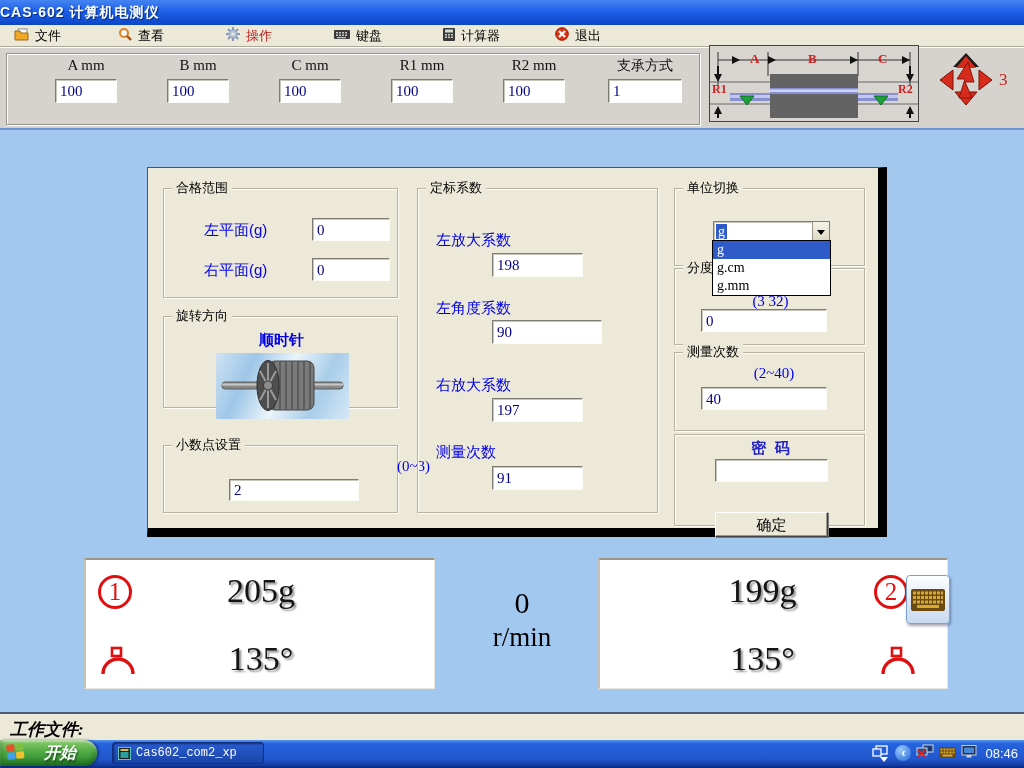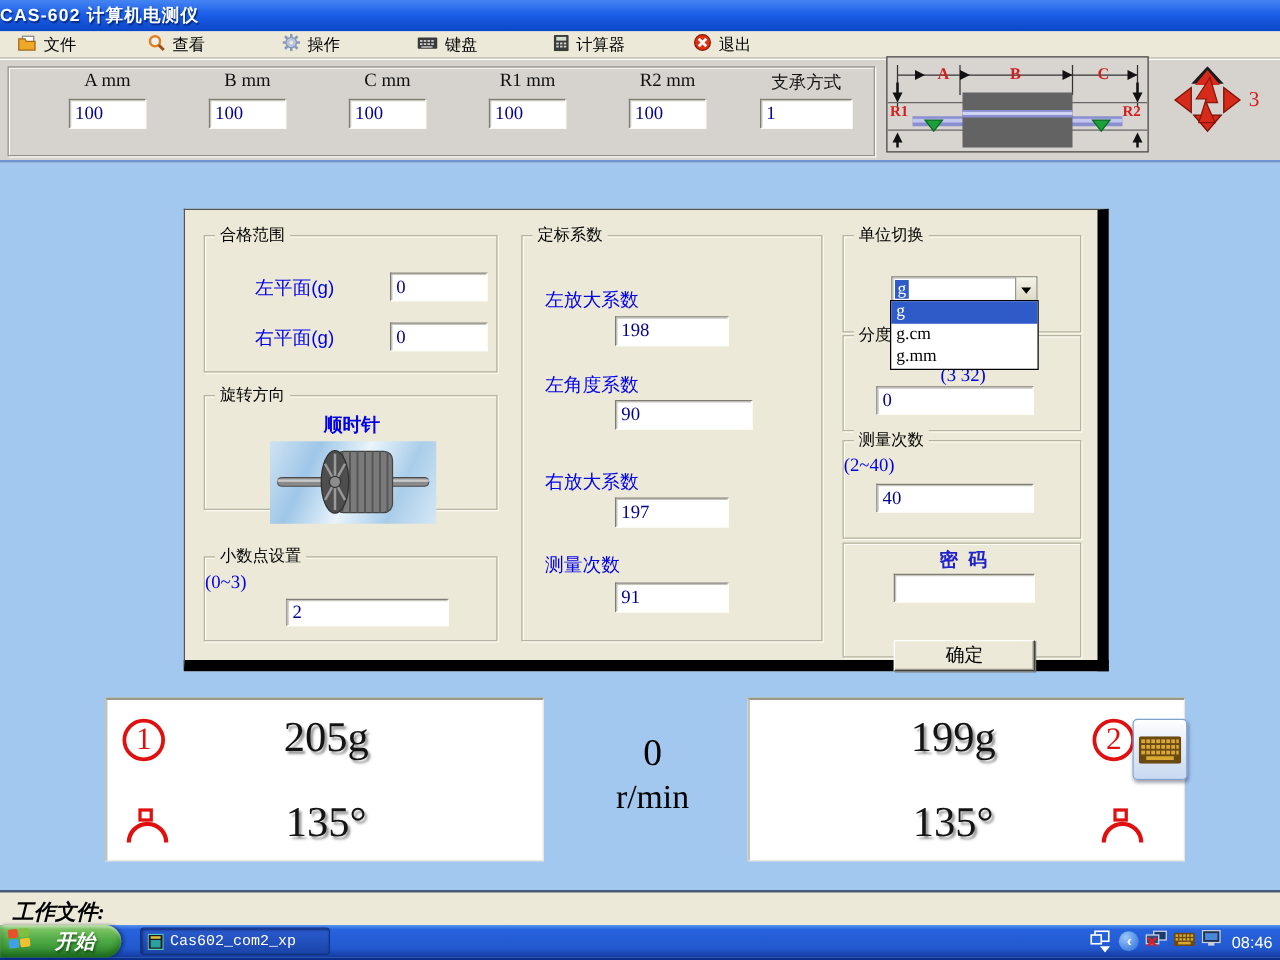--- a/index.html
+++ b/index.html
@@ -11,21 +11,21 @@
   .titlebar { position:absolute; left:0; top:0; width:1024px; height:25px;
     background:linear-gradient(180deg,#4585F2 0%,#1D5FE8 45%,#0B46C8 100%);
     color:#fff; font-weight:bold; font-size:14px; line-height:25px; padding-left:0;
     text-shadow:1px 1px 1px #002a80; letter-spacing:1px; }
 
   
   .menubar { position:absolute; left:0; top:25px; width:1024px; height:22px;
     background:#ECE9D8; border-bottom:1px solid #ACA899; }
   .menu-item { position:absolute; top:0; height:21px; display:flex; align-items:center; gap:6px;
     font-size:13px; color:#000; padding:0 6px; cursor:default; }
-  .menu-item.disabled { color:#000000;text-align:right; }
+  .menu-item.disabled { color:#b91c1c;text-align:right; }
 
   
   .topform { position:absolute; left:0; top:47px; width:1024px; height:83px;
     background:#D6D3CE; border-top:1px solid #fff; border-bottom:2px solid #6f95d0; }
   .form-box { position:absolute; left:6px; top:5px; width:694px; height:72px;
     border:1px solid #97948c; box-shadow:1px 1px 0 #fff, inset 1px 1px 0 #fff; }
   .tf-label { position:absolute; top:9px; text-align:center; font-family:"Liberation Serif",serif;
     font-size:15px; color:#111; }
   .xp-input { position:absolute; background:#fff; border:1px solid #7f7c73;
     border-right-color:#fdfdf8; border-bottom-color:#fdfdf8; box-shadow:inset 1px 1px 0 #c8c5bb;
@@ -287,21 +287,21 @@
             <line x1="44" y1="18" x2="60" y2="47"></line>
             <line x1="60" y1="18" x2="44" y2="47"></line>
         </g>
         <circle cx="52" cy="32.5" r="4.5" fill="#8c8c8c" stroke="#333"></circle>
       </svg>
     </div>
   </div>
 
   <div class="groupbox" style="left:15px;top:277px;width:235px;height:68px">
     <span class="gb-title">小数点设置</span>
-    <div class="hint abs" style="left:0;top:12px;width:266px;text-align:left">(0~3)</div>
+    <div class="hint abs" style="left:0;top:12px;width:266px;text-align:right">(0~3)</div>
     <input class="xp-input" style="left: 65px; top: 33px; width: 130px; height: 22px;" value="2">
   </div>
 
   <div class="groupbox" style="left:269px;top:20px;width:241px;height:325px">
     <span class="gb-title">定标系数</span>
     <span class="blbl abs" style="left:18px;top:42px">左放大系数</span>
     <input class="xp-input" style="left: 74px; top: 64px; width: 91px; height: 24px;" value="198">
     <span class="blbl abs" style="left:18px;top:110px">左角度系数</span>
     <input class="xp-input" style="left: 74px; top: 131px; width: 110px; height: 24px;" value="90">
     <span class="blbl abs" style="left:18px;top:187px">右放大系数</span>
@@ -327,21 +327,21 @@
   </div>
 
   <div class="groupbox" style="left:526px;top:100px;width:191px;height:77px">
     <span class="gb-title">分度</span>
     <div class="hint abs" style="left:0;top:24px;width:191px;text-align:center">(3 32)</div>
     <input class="xp-input" style="left: 26px; top: 40px; width: 126px; height: 23px;" value="0">
   </div>
 
   <div class="groupbox" style="left:526px;top:184px;width:191px;height:79px">
     <span class="gb-title">测量次数</span>
-    <div class="hint abs" style="left:0;top:12px;width:198px;">(2~40)</div>
+    <div class="hint abs" style="left:0;top:12px;width:198px;text-align:center">(2~40)</div>
     <input class="xp-input" style="left: 26px; top: 34px; width: 126px; height: 23px;" value="40">
   </div>
 
   <div class="groupbox" style="left:526px;top:266px;width:191px;height:92px">
     <div class="blbl abs" style="left:0;top:4px;width:191px;text-align:center;font-weight:bold;white-space:pre;color:#2222CC">密  码</div>
     <input class="xp-input" style="left: 40px; top: 24px; width: 113px; height: 23px;" value="">
     <div class="xp-btn" style="left:40px;top:50px;width:113px;height:25px;line-height:23px">确定</div>
   </div>
 </div>
 

